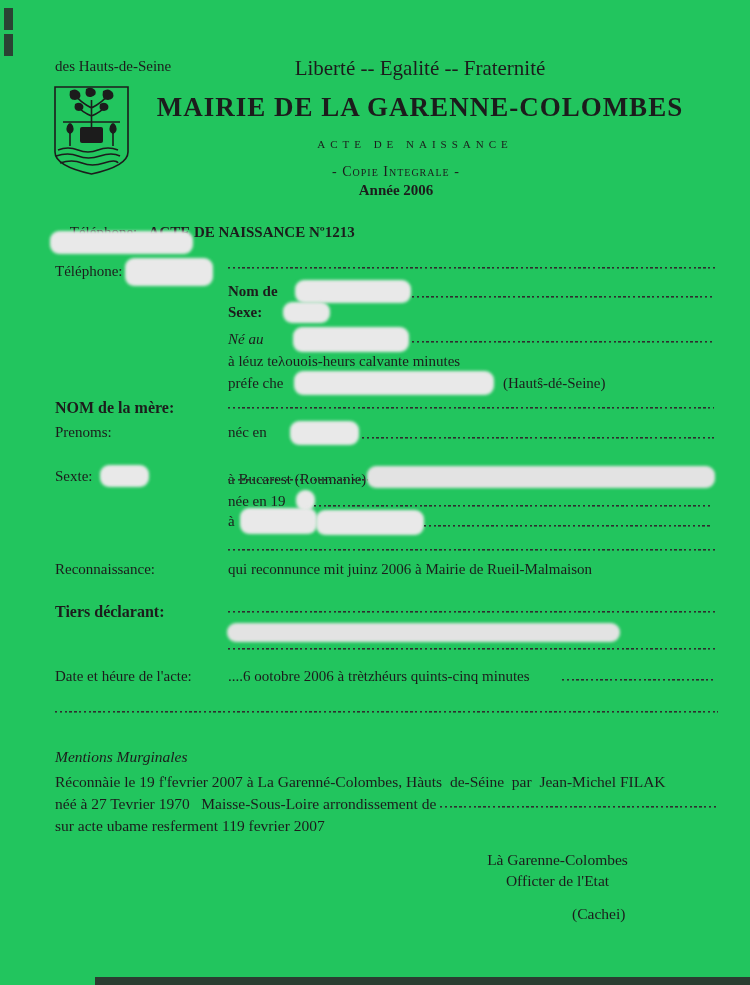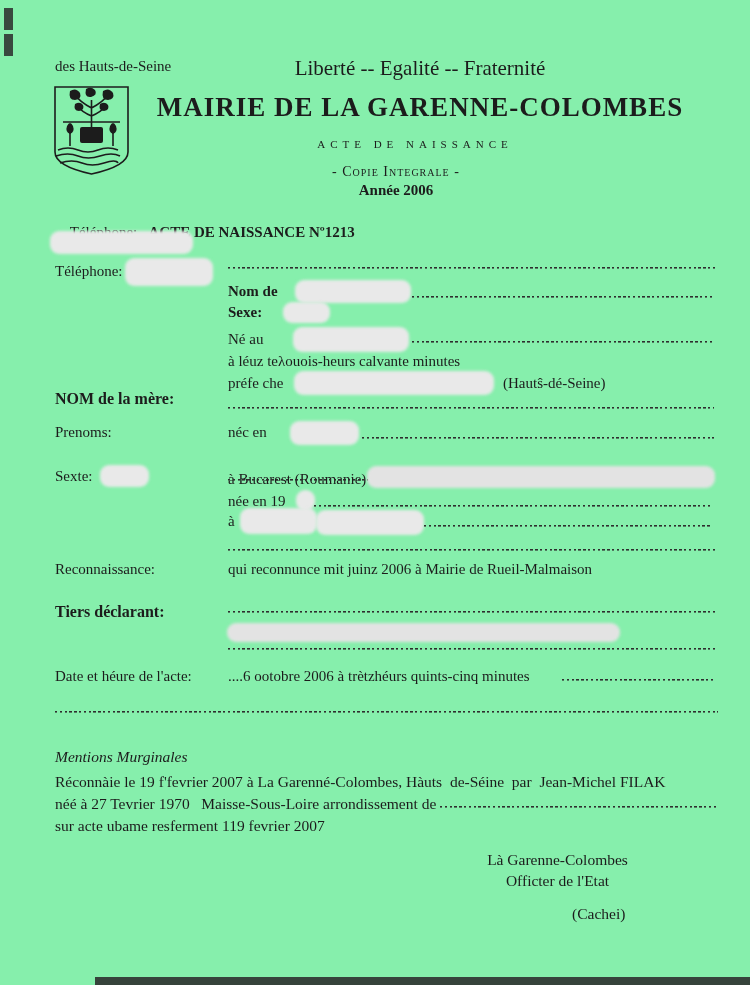--- a/index.html
+++ b/index.html
@@ -1,20 +1,20 @@
 <!DOCTYPE html>
 <html><head>
 <meta charset="utf-8">
 <style>
   html,body{margin:0;padding:0;}
   body{background:#ffffff;}
   .page{
     position:relative;
     width:750px;height:985px;
-    background:#86efac;
+    background:#22c55e;
     font-family:"Liberation Serif","DejaVu Serif",serif;
     color:#1c1c1c;
     overflow:hidden;
   }
   .abs{position:absolute;}
   .t{font-size:15px;line-height:1.15;white-space:pre;}
   .bold{font-weight:bold;}
   .italic{font-style:italic;}
   .center{text-align:center;}
   .city-title{font-size:27px;letter-spacing:1px;font-weight:bold;}
@@ -89,29 +89,29 @@
   <div class="abs t" style="left:55px;top:263px;">Téléphone:</div>
   <div class="abs redact" style="left:125px;top:258px;width:88px;height:28px;"></div>
   <div class="abs dots" style="left:228px;width:490px;top:267px;"></div>
 
   <div class="abs t bold" style="left:228px;top:283px;">Nom de</div>
   <div class="abs redact" style="left:295px;top:280px;width:116px;height:23px;"></div>
   <div class="abs dots" style="left:412px;width:300px;top:296px;"></div>
   <div class="abs t bold" style="left:228px;top:304px;">Sexe:</div>
   <div class="abs redact" style="left:283px;top:302px;width:47px;height:21px;"></div>
 
-  <div class="abs t" style="left:228px;top:331px;">Né au</div>
+  <div class="abs t" style="left:228px;top:331px;font-style:italic;">Né au</div>
   <div class="abs redact" style="left:293px;top:327px;width:116px;height:25px;"></div>
   <div class="abs dots" style="left:412px;width:300px;top:341px;"></div>
   <div class="abs t" style="left:228px;top:353px;">à léuz teλouois-heurs calvante minutes</div>
   <div class="abs t" style="left:228px;top:375px;">préfe che</div>
   <div class="abs redact" style="left:294px;top:371px;width:200px;height:24px;"></div>
   <div class="abs t" style="left:503px;top:375px;">(Hautŝ-dé-Seine)</div>
 
-  <div class="abs t bold" style="left:55px;top:390px;font-size:16px;">NOM de la mère:</div>
+  <div class="abs t bold" style="left:55px;top:399px;font-size:16px;">NOM de la mère:</div>
   <div class="abs dots" style="left:228px;width:486px;top:407px;"></div>
   <div class="abs t" style="left:55px;top:424px;">Prenoms:</div>
   <div class="abs t" style="left:228px;top:424px;">néc en</div>
   <div class="abs redact" style="left:290px;top:421px;width:69px;height:24px;"></div>
   <div class="abs dots" style="left:362px;width:352px;top:437px;"></div>
   <div class="abs t" style="left:228px;top:430px;margin-top:41px;">à Bucarest (Roumanie)</div>
 
   <div class="abs t" style="left:55px;top:468px;">Sexte:</div>
   <div class="abs redact" style="left:100px;top:465px;width:49px;height:22px;"></div>
   <div class="abs dots" style="left:228px;width:140px;top:479px;"></div>

